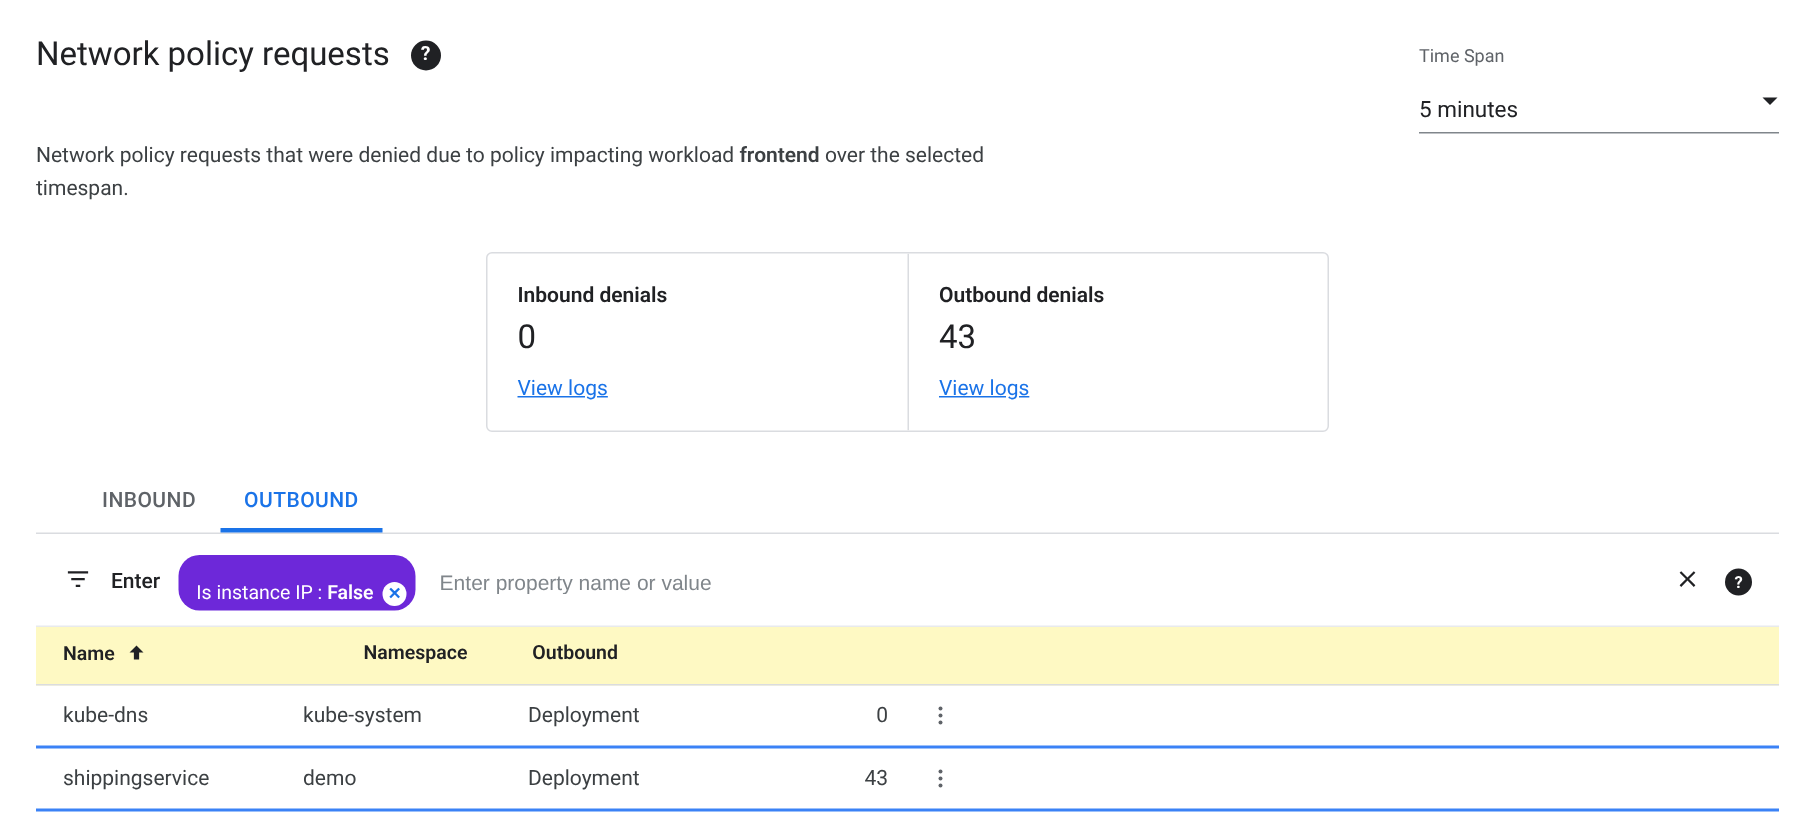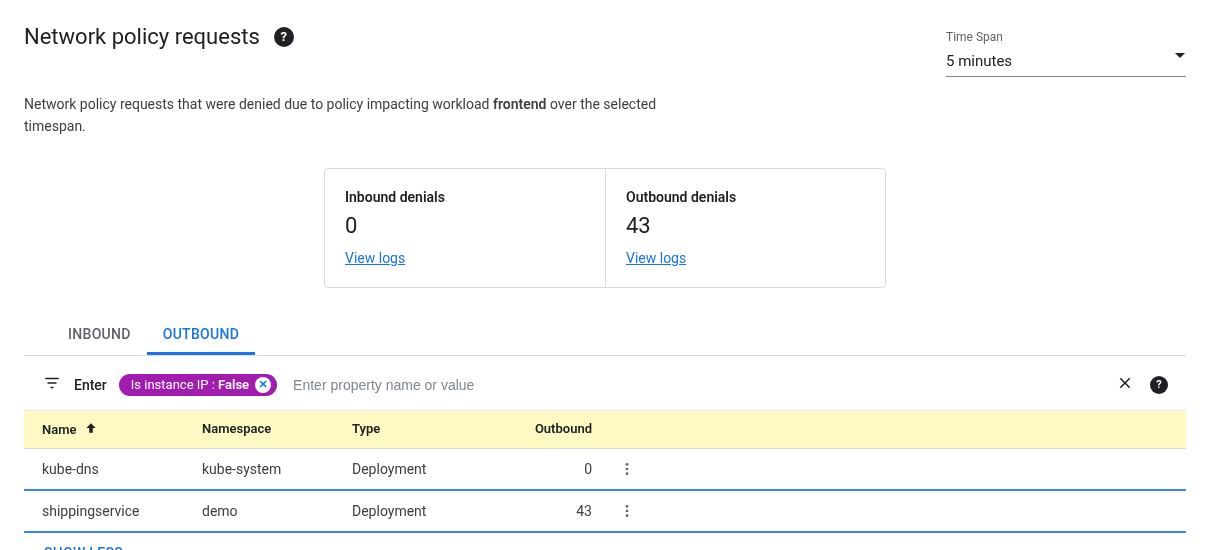--- a/index.html
+++ b/index.html
@@ -57,21 +57,21 @@
     .subtitle b {
       font-weight: 600;
     }
     .timespan {
       width: 240px;
       padding-top: 6px;
     }
     .ts-label {
       font-size: 12px;
       color: #5f6368;
-      margin-bottom: 4px;
+      margin-bottom: 16px;
       display: block;
     }
     .ts-select {
       display: flex;
       justify-content: space-between;
       align-items: flex-start;
       border-bottom: 1px solid #80868b;
       padding: 4px 0 6px;
       cursor: pointer;
       font-size: 15px;
@@ -147,24 +147,24 @@
       fill: #202124;
     }
     .filter-label {
       font-size: 14px;
       font-weight: 500;
       color: #202124;
     }
     .chip {
       display: inline-flex;
       align-items: center;
-      background: #a21caf;
+      background: #6d28d9;
       color: #fff;
       border-radius: 14px;
-      padding: 3px 6px 3px 12px;
+      padding: 18px 6px 3px 12px;
       font-size: 13px;
       gap: 6px;
     }
     .chip b {
       font-weight: 600;
     }
     .chip-close {
       width: 16px;
       height: 16px;
       background: #fff;
@@ -206,21 +206,21 @@
     .thead {
       display: flex;
       background: #fef9c3;
       border-bottom: 1px solid #dadce0;
       padding: 10px 18px;
       font-size: 13px;
       font-weight: 600;
       color: #202124;
     }
     .th-name { width: 160px; display: flex; align-items: center; gap: 8px; cursor: pointer; }
-    .th-ns { width: 150px; }
+    .th-ns { width: 150px; text-align: center; }
     .th-type { width: 180px; }
     .th-den { width: 60px; text-align: right; }
     .th-act { width: 70px; }
     .sort-arrow svg { fill: #202124; }
     .trow {
       display: flex;
       align-items: center;
       padding: 8px 18px;
       font-size: 14px;
       color: #3c4043;
@@ -321,21 +321,20 @@
   <div class="thead">
     <div class="th-name">
       <span>Name</span>
       <span class="sort-arrow">
         <svg width="14" height="14" viewBox="0 0 24 24">
             <path d="M12 4l-8 8h5v8h6v-8h5z"></path>
           </svg>
       </span>
     </div>
     <div class="th-ns">Namespace</div>
-    <div class="th-type">Type</div>
     <div class="th-den">Outbound</div>
     <div class="th-act"></div>
   </div>
 
   <div class="trow">
     <div class="td-name">kube-dns</div>
     <div class="td-ns">kube-system</div>
     <div class="td-type">Deployment</div>
     <div class="td-den">0</div>
     <div class="td-act">

